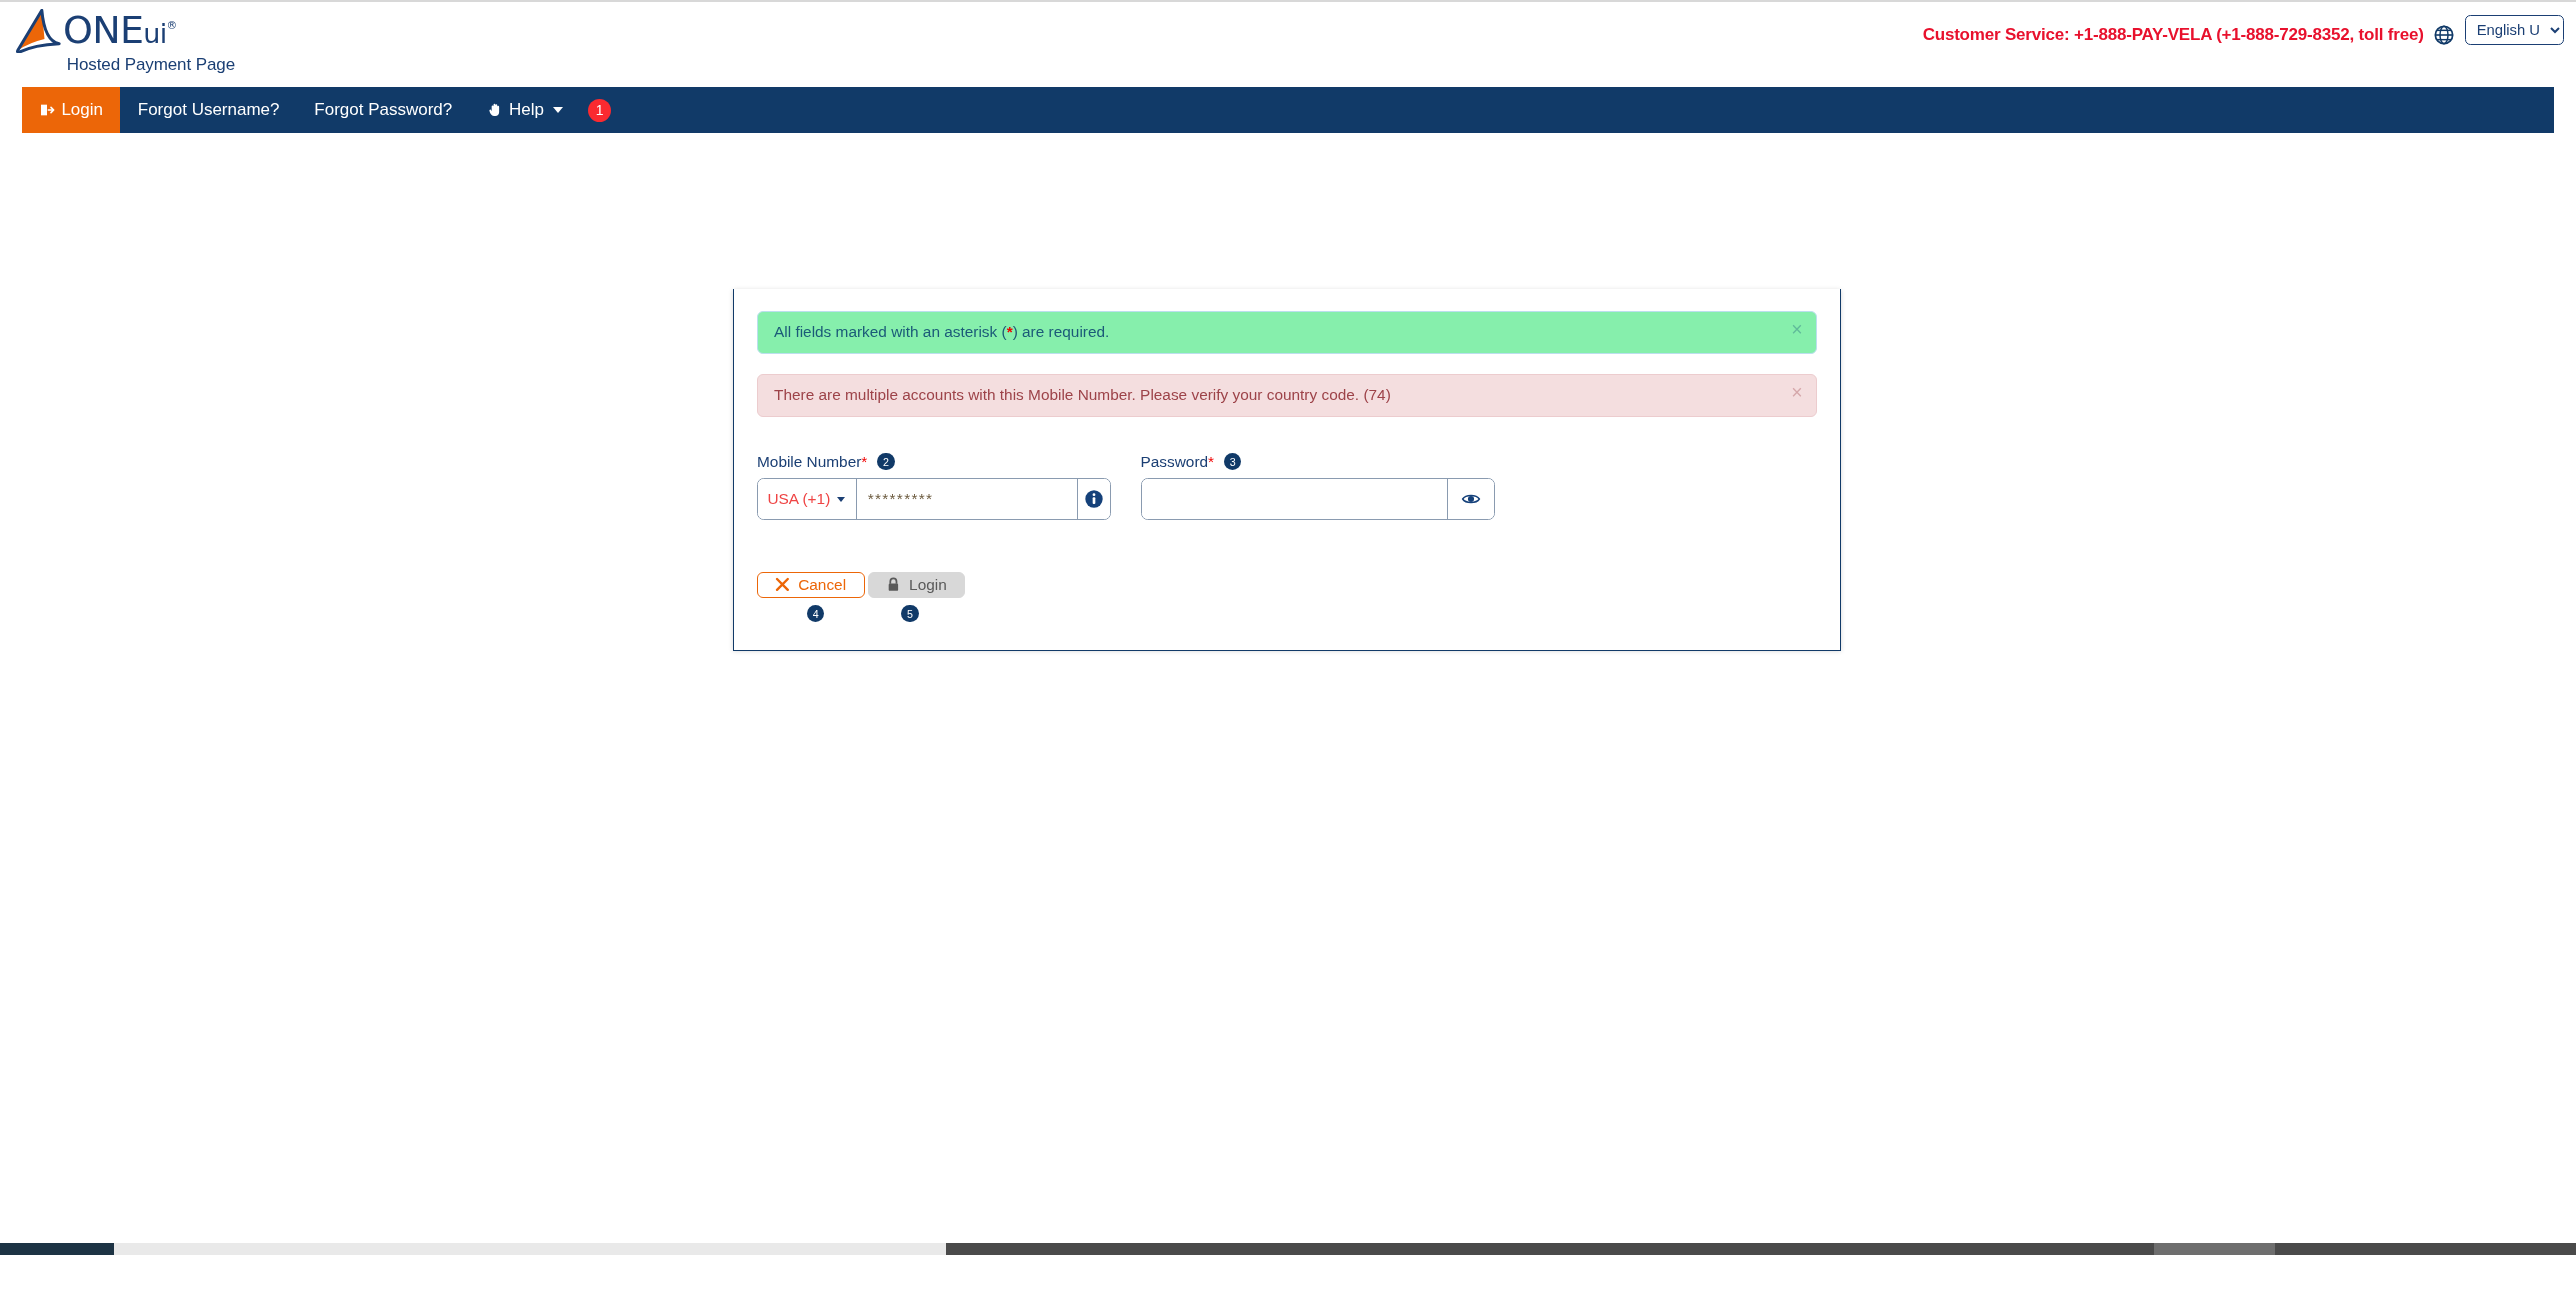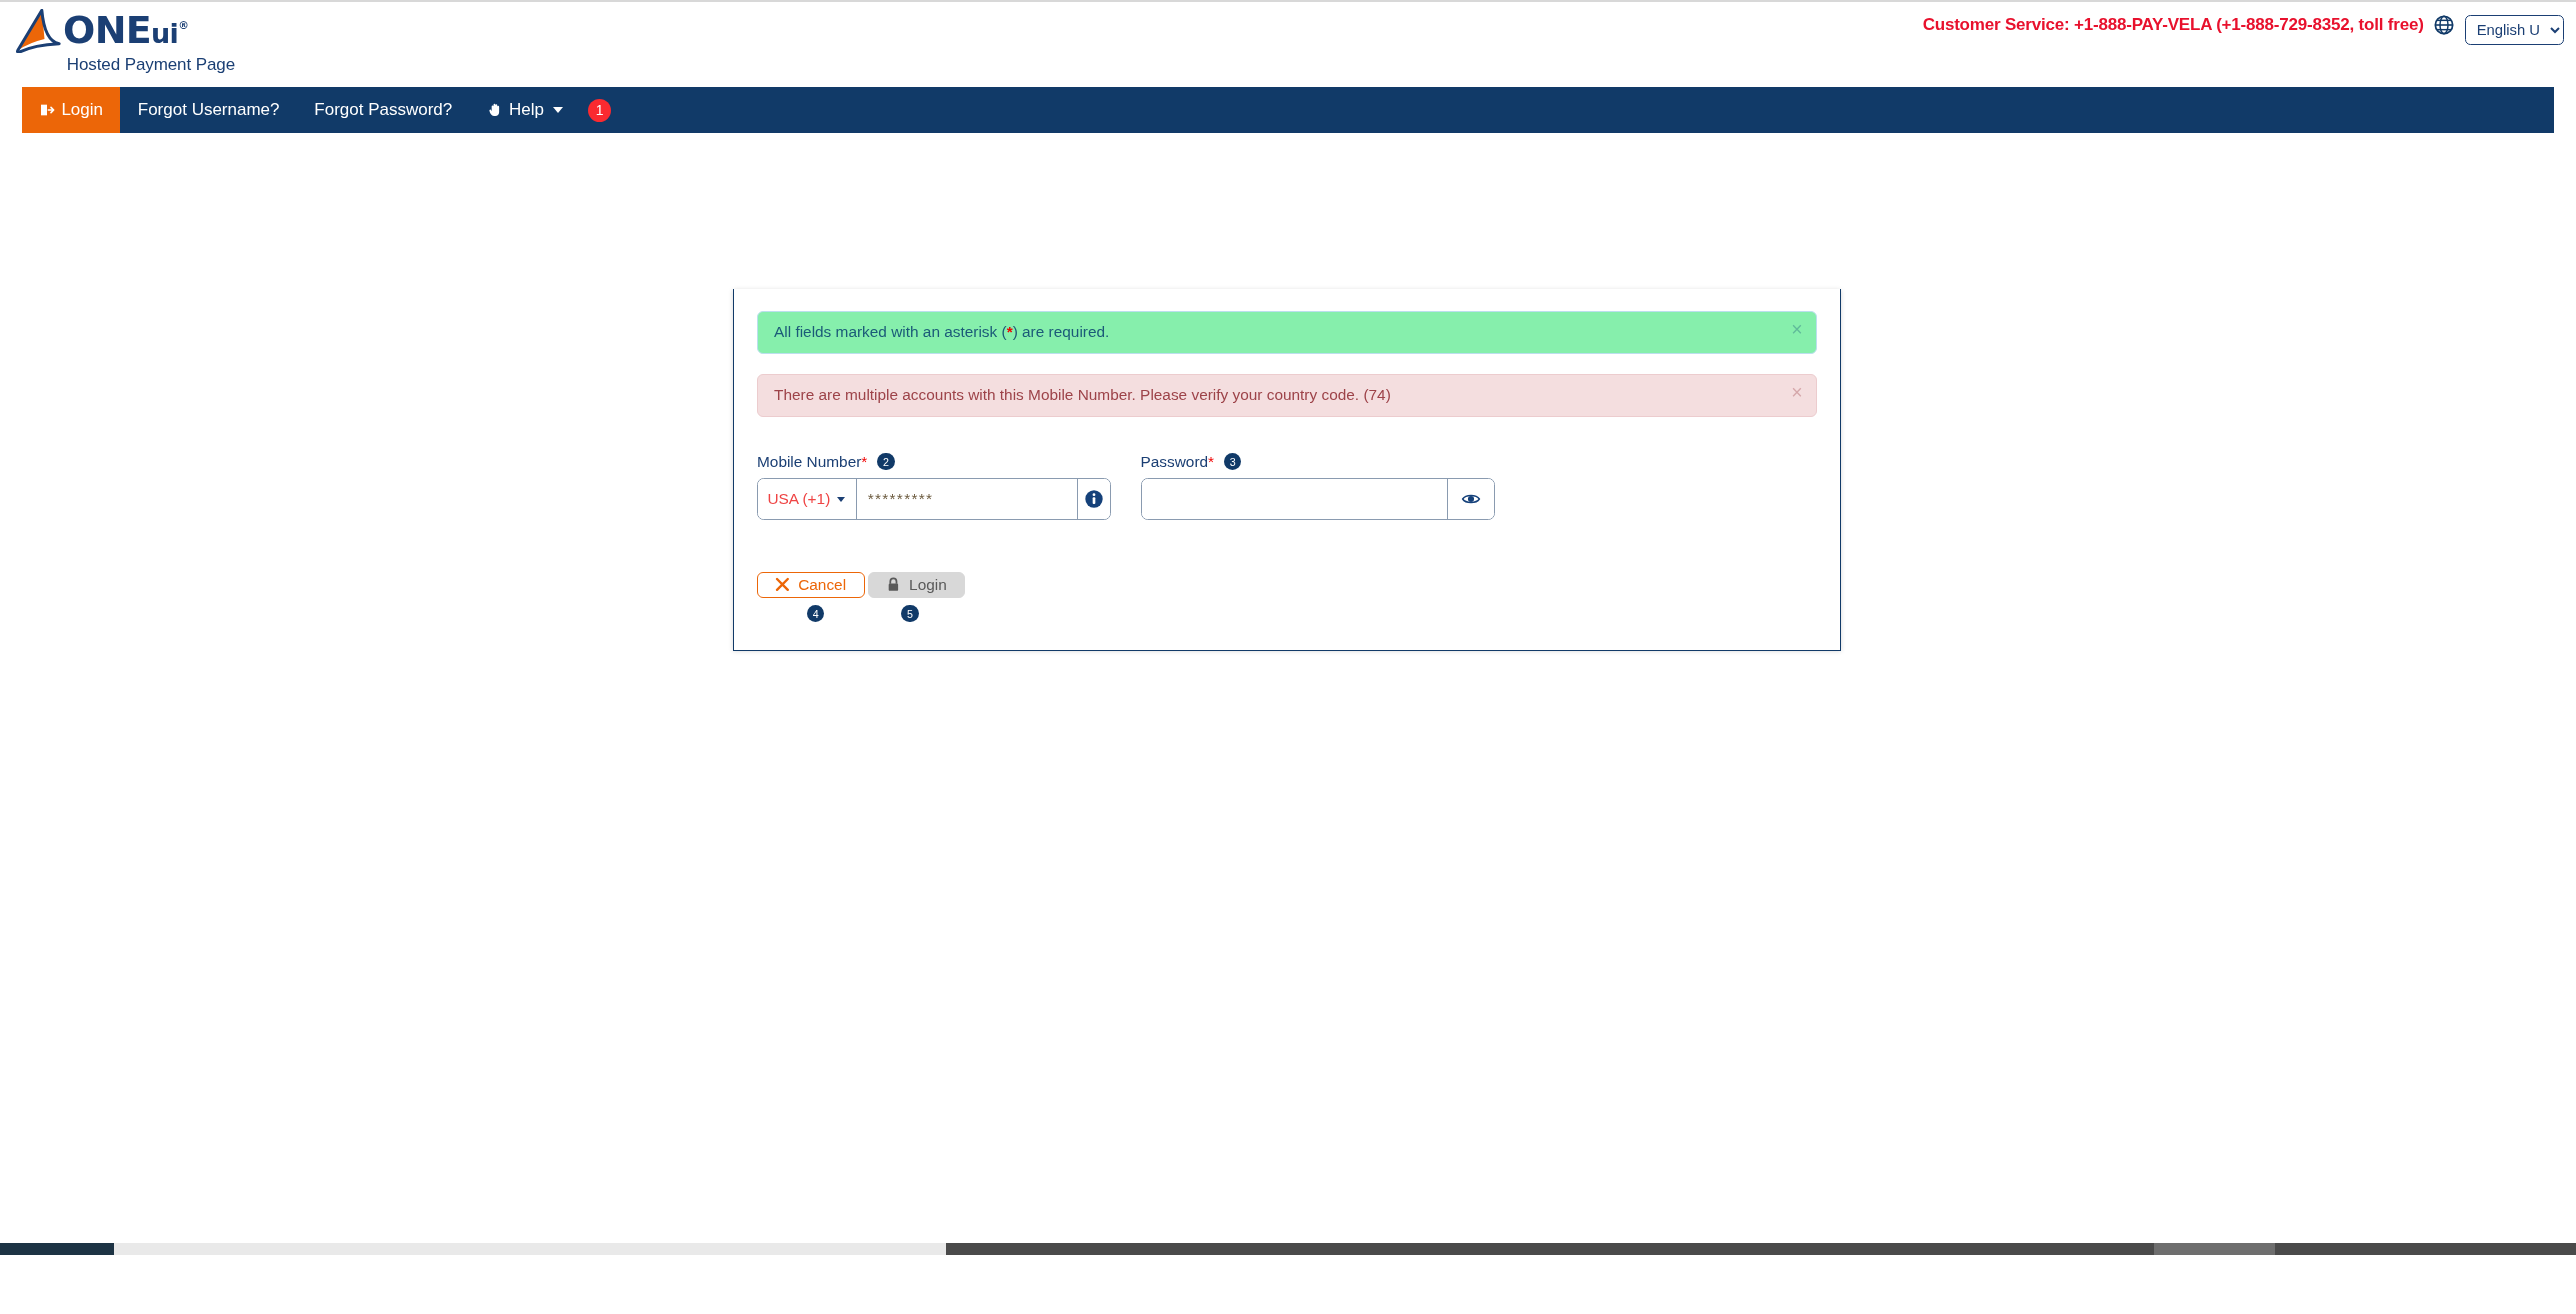--- a/index.html
+++ b/index.html
@@ -33,21 +33,21 @@
     width: 235px;
   }
   .brand-logo-row {
     display: flex;
     align-items: flex-end;
     height: 48px;
   }
   .sail-mark { width: 47px; height: 44px; }
   .brand-word {
     font-family: "DejaVu Sans", sans-serif;
-    font-weight: 700;
+    font-weight: 400;
     font-size: 38px;
     color: #1b3f74;
     letter-spacing: -0.7px;
     line-height: 38px;
     margin-left: 1.3px;
   }
   .brand-word .small { font-size: 27px; }
   .brand-word .reg { font-size: 10.7px; vertical-align: super; }
   .brand-sub {
     font-size: 17px;
@@ -55,21 +55,21 @@
     margin-left: 52px;
     margin-top: 2px;
     letter-spacing: -0.1px;
   }
 
   .header-right {
     position: absolute;
     right: 12px;
     top: 13.4px;
     display: flex;
-    align-items: flex-start;
+    align-items: flex-end;
     gap: 10.7px;
   }
   .cs-text {
     color: #e8112d;
     font-weight: 700;
     font-size: 17px;
     white-space: nowrap;
     letter-spacing: -0.2px;
   }
   .globe-icon { width: 20px; height: 20px; display: block; }

